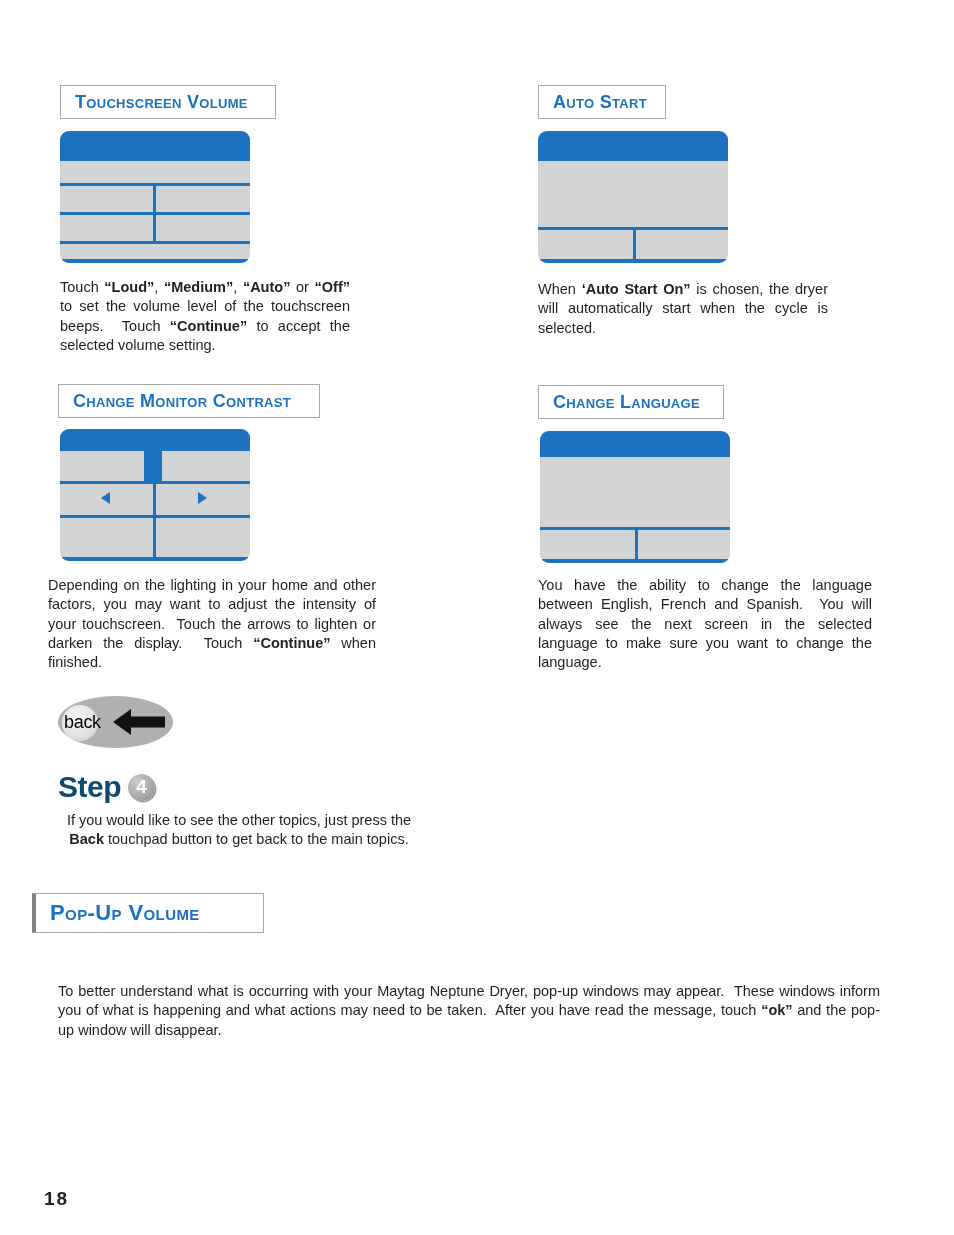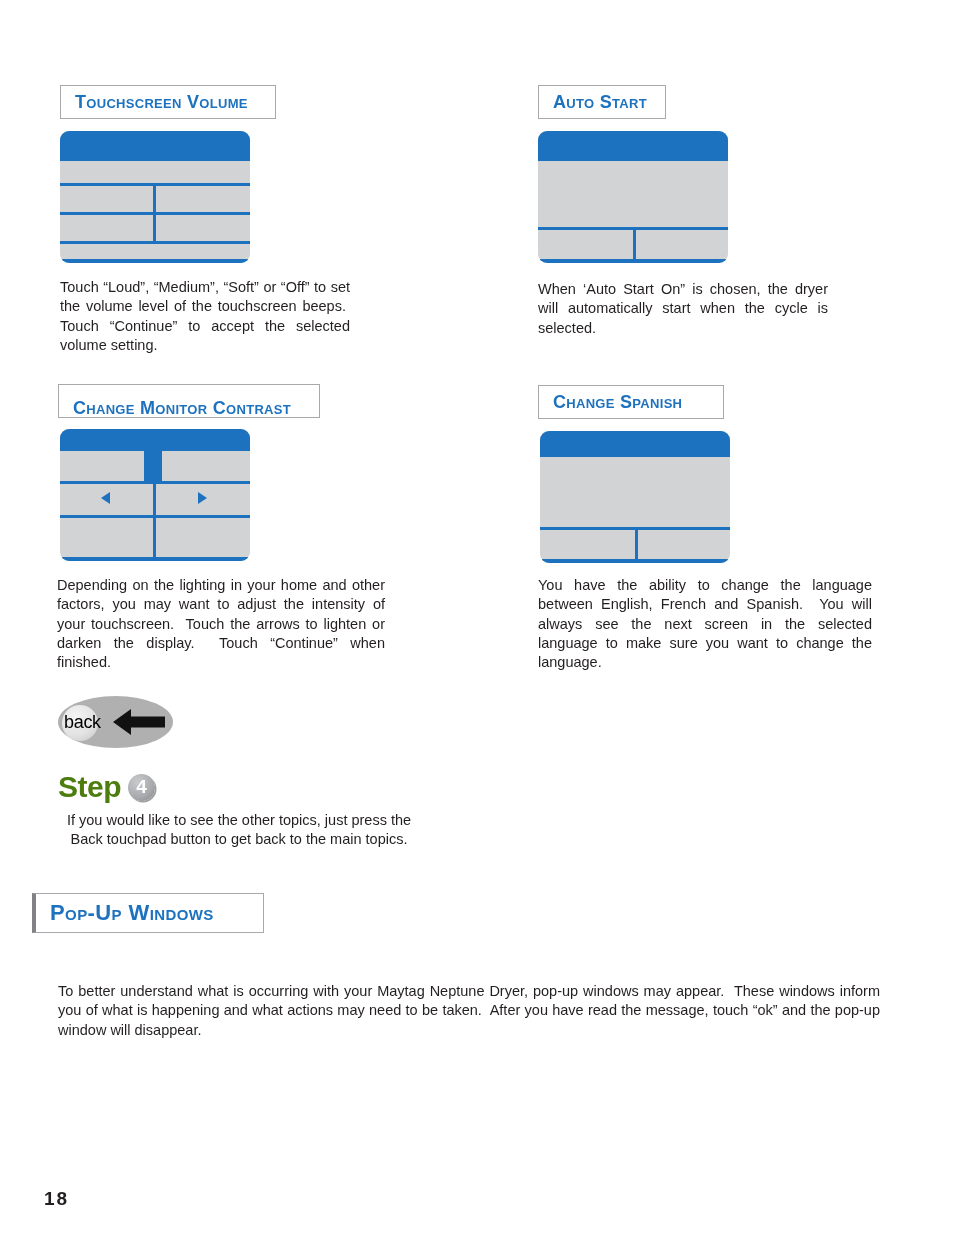--- a/index.html
+++ b/index.html
@@ -90,21 +90,21 @@
   .arrow-r { border-left: 9px solid #1c72bf; }
 
   
   .copy {
     position: absolute;
     font-size: 14.5px;
     line-height: 1.33;
     text-align: justify;
     color: #231f20;
   }
-  .copy b { font-weight: normal; }
+  .copy b { font-weight: bold; }
 
   
   .back-wrap { position: absolute; }
   .back-ellipse {
     position: absolute;
     left: 0; top: 0;
     width: 115px; height: 52px;
     background: #b0b0b0;
     border-radius: 50%;
   }
@@ -130,21 +130,21 @@
   }
 
   
   .step-head {
     position: absolute;
     display: flex;
     align-items: center;
     gap: 7px;
   }
   .step-word {
-    color: #4d7c0f;
+    color: #0c4a6e;
     font-weight: bold;
     font-size: 30px;
     letter-spacing: -0.5px;
   }
   .step-badge {
     position: relative;
     width: 27px; height: 27px;
     border-radius: 50%;
     background: radial-gradient(circle at 35% 30%, #c9cacc 0%, #a7a9ac 60%, #808285 100%);
     color: #ffffff;
@@ -176,54 +176,54 @@
 
 <div class="screen" style="left:60px; top:131px; width:190px; height:132px;">
   <div class="hdr" style="height:30px;"></div>
   <div class="hline" style="top:52px;"></div>
   <div class="hline" style="top:81px;"></div>
   <div class="hline" style="top:110px;"></div>
   <div class="vline" style="left:93px; top:52px; height:58px;"></div>
   <div class="botbar"></div>
 </div>
 
-<div class="copy" style="left:60px; top:278px; width:290px;">Touch <b>“Loud”</b>, <b>“Medium”</b>, <b>“Soft”</b> or <b>“Off”</b> to set the volume level of the touchscreen beeps.&nbsp; Touch <b>“Continue”</b> to accept the selected volume setting.</div>
+<div class="copy" style="left:60px; top:278px; width:290px;">Touch <b>“Loud”</b>, <b>“Medium”</b>, <b>“Auto”</b> or <b>“Off”</b> to set the volume level of the touchscreen beeps.&nbsp; Touch <b>“Continue”</b> to accept the selected volume setting.</div>
 
 <div class="title-box" style="left:538px; top:85px; width:128px; height:34px;text-align:right;">
   <span class="ttl">Auto Start</span>
 </div>
 
 <div class="screen" style="left:538px; top:131px; width:190px; height:132px;">
   <div class="hdr" style="height:30px;"></div>
   <div class="hline" style="top:96px;"></div>
   <div class="vline" style="left:95px; top:96px; height:36px;"></div>
   <div class="botbar"></div>
 </div>
 
 <div class="copy" style="left:538px; top:280px; width:290px;">When <b>‘Auto Start On”</b> is chosen, the dryer will automatically start when the cycle is selected.</div>
 
-<div class="title-box" style="left:58px; top:384px; width:262px; height:34px;align-items:flex-end;">
+<div class="title-box" style="left:58px; top:384px; width:262px; height:34px;">
   <span class="ttl">Change Monitor Contrast</span>
 </div>
 
 <div class="screen" style="left:60px; top:429px; width:190px; height:132px;">
   <div class="hdr" style="height:22px;"></div>
   <div class="tab-down" style="left:84px; top:22px; width:18px; height:30px;"></div>
   <div class="hline" style="top:52px;"></div>
   <div class="hline" style="top:86px;"></div>
   <div class="vline" style="left:93px; top:52px; height:80px;"></div>
   <span class="arrow-l" style="left:41px; top:63px;"></span>
   <span class="arrow-r" style="left:138px; top:63px;"></span>
   <div class="botbar"></div>
 </div>
 
-<div class="copy" style="left:57px; top:576px; width:328px;">Depending on the lighting in your home and other factors, you may want to adjust the intensity of your touchscreen.&nbsp; Touch the arrows to lighten or darken the display.&nbsp; Touch <b>“Continue”</b> when finished.</div>
+<div class="copy" style="left:48px; top:576px; width:328px;">Depending on the lighting in your home and other factors, you may want to adjust the intensity of your touchscreen.&nbsp; Touch the arrows to lighten or darken the display.&nbsp; Touch <b>“Continue”</b> when finished.</div>
 
 <div class="title-box" style="left:538px; top:385px; width:186px; height:34px;">
-  <span class="ttl">Change Spanish</span>
+  <span class="ttl">Change Language</span>
 </div>
 
 <div class="screen" style="left:540px; top:431px; width:190px; height:132px;">
   <div class="hdr" style="height:26px;"></div>
   <div class="hline" style="top:96px;"></div>
   <div class="vline" style="left:95px; top:96px; height:36px;"></div>
   <div class="botbar"></div>
 </div>
 
 <div class="copy" style="left:538px; top:576px; width:334px;">You have the ability to change the language between English, French and Spanish.&nbsp; You will always see the next screen in the selected language to make sure you want to change the language.</div>
@@ -238,18 +238,18 @@
 </div>
 
 <div class="step-head" style="left:58px; top:770px;">
   <span class="step-word">Step</span>
   <span class="step-badge">4</span>
 </div>
 
 <div class="copy" style="left:58px; top:811px; width:362px; text-align:center;">If you would like to see the other topics, just press the <b>Back</b> touchpad button to get back to the main topics.</div>
 
 <div class="title-box big" style="left:32px; top:893px; width:232px; height:40px;">
-  <span class="ttl">Pop-Up Windows</span>
+  <span class="ttl">Pop-Up Volume</span>
 </div>
 
 <div class="copy" style="left:58px; top:982px; width:822px;">To better understand what is occurring with your Maytag Neptune Dryer, pop-up windows may appear.&nbsp; These windows inform you of what is happening and what actions may need to be taken.&nbsp; After you have read the message, touch <b>“ok”</b> and the pop-up window will disappear.</div>
 
 <div class="page-num" style="left:0; top:1188px;">18</div>
 
 </body></html>

